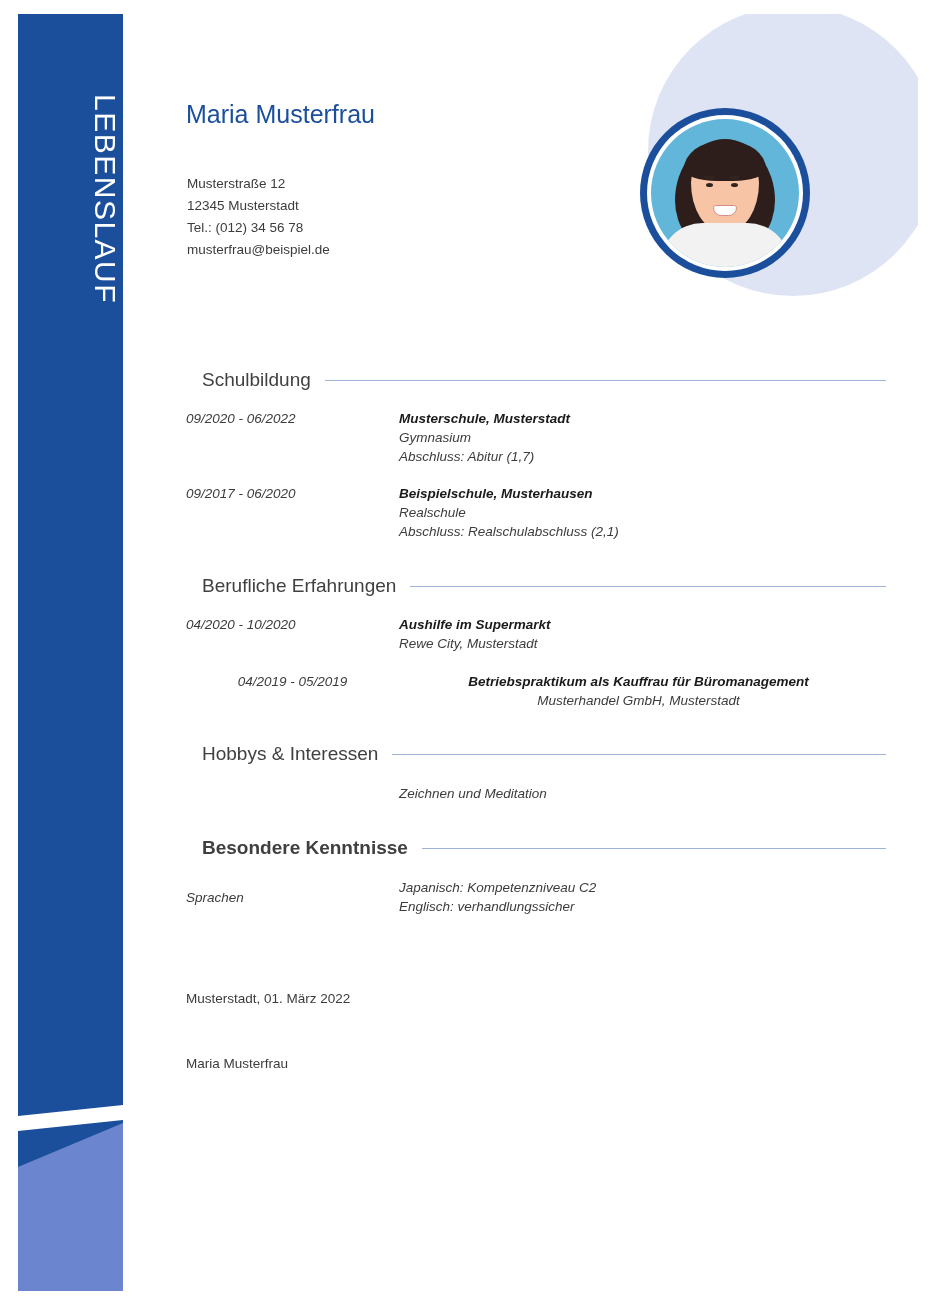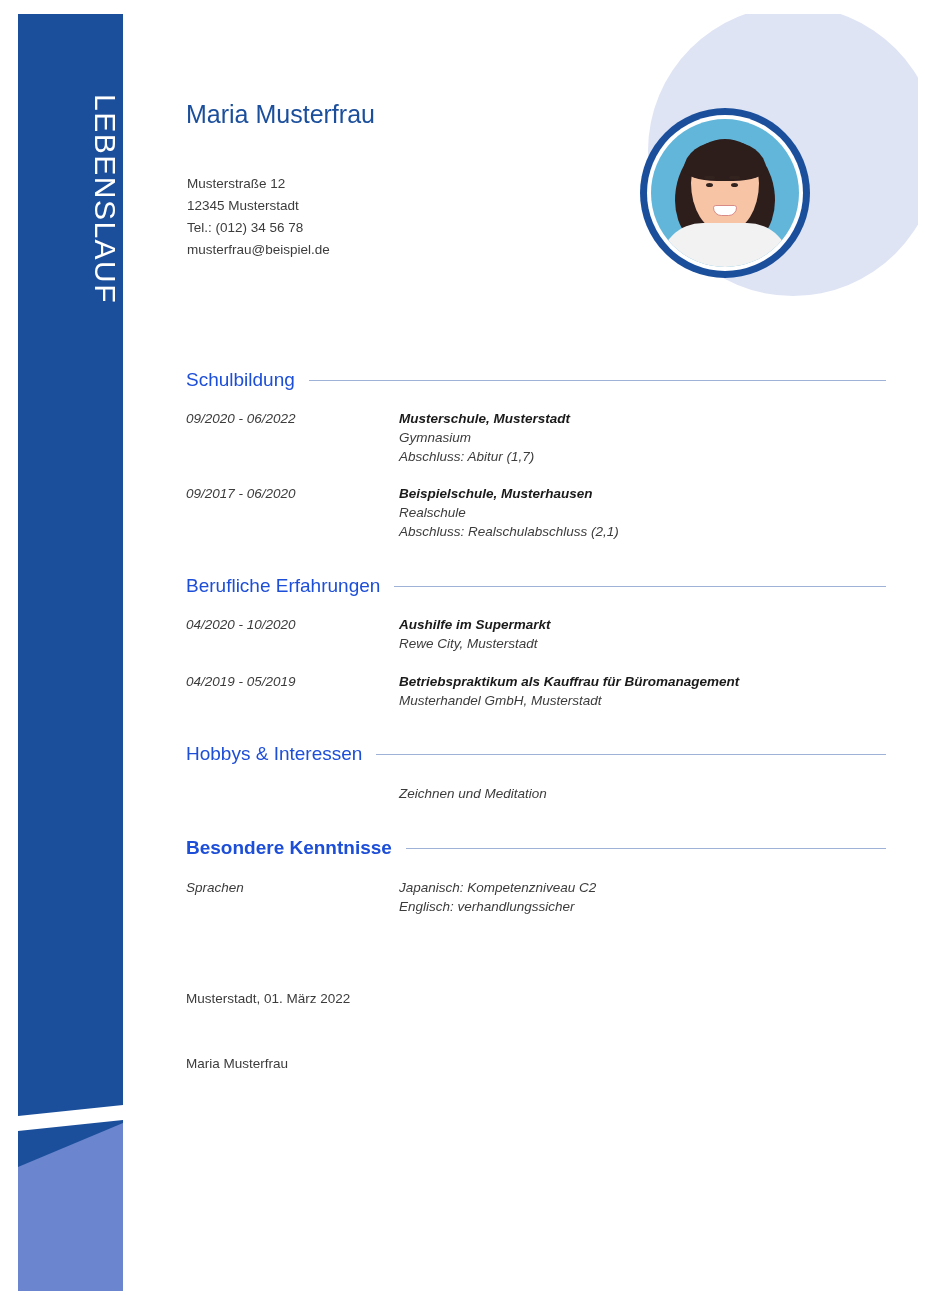--- a/index.html
+++ b/index.html
@@ -196,23 +196,24 @@
   
   .section-head {
     position: absolute;
     left: 63px;
     right: 32px;
     display: flex;
     align-items: center;
   }
   .section-head .title {
     font-size: 19px;
-    color: #1d4ed8;
+    color: #404040;
     white-space: nowrap;
     padding-right: 14px;
+    margin-left: 16px;
   }
   .section-head .rule {
     flex: 1;
     height: 1px;
     background: #9eb2d8;
   }
   
   .entry {
     position: absolute;
     left: 63px;
@@ -308,21 +309,21 @@
         <span class="title">Berufliche Erfahrungen</span>
         <span class="rule"></span>
       </div>
       <div class="entry" style="top:601px;">
         <div class="date">04/2020 - 10/2020</div>
         <div class="body">
           <div class="b-title">Aushilfe im Supermarkt</div>
           <div class="b-line">Rewe City, Musterstadt</div>
         </div>
       </div>
-      <div class="entry" style="top:658px;">
+      <div class="entry" style="top:658px;text-align:center;">
         <div class="date">04/2019 - 05/2019</div>
         <div class="body">
           <div class="b-title">Betriebspraktikum als Kauffrau für Büromanagement</div>
           <div class="b-line">Musterhandel GmbH, Musterstadt</div>
         </div>
       </div>
 
       <div class="section-head" style="top:729px;">
         <span class="title">Hobbys &amp; Interessen</span>
         <span class="rule"></span>
@@ -331,21 +332,21 @@
         <div class="date"></div>
         <div class="body">
           <div class="b-line">Zeichnen und Meditation</div>
         </div>
       </div>
 
       <div class="section-head" style="top:823px;font-weight:bold;">
         <span class="title">Besondere Kenntnisse</span>
         <span class="rule"></span>
       </div>
-      <div class="entry" style="top:864px;">
+      <div class="entry" style="top:864px;align-items:center;">
         <div class="date">Sprachen</div>
         <div class="body">
           <div class="b-line">Japanisch: Kompetenzniveau C2</div>
           <div class="b-line">Englisch: verhandlungssicher</div>
         </div>
       </div>
 
       <div class="signature" style="top:977px;">Musterstadt, 01. März 2022</div>
       <div class="signature" style="top:1042px;">Maria Musterfrau</div>
 

